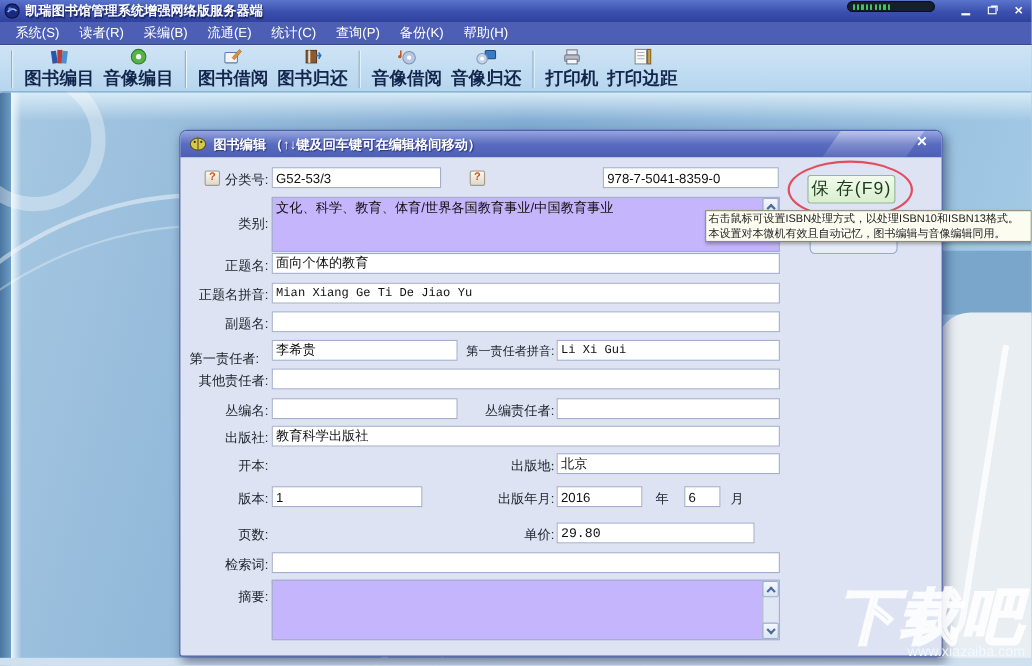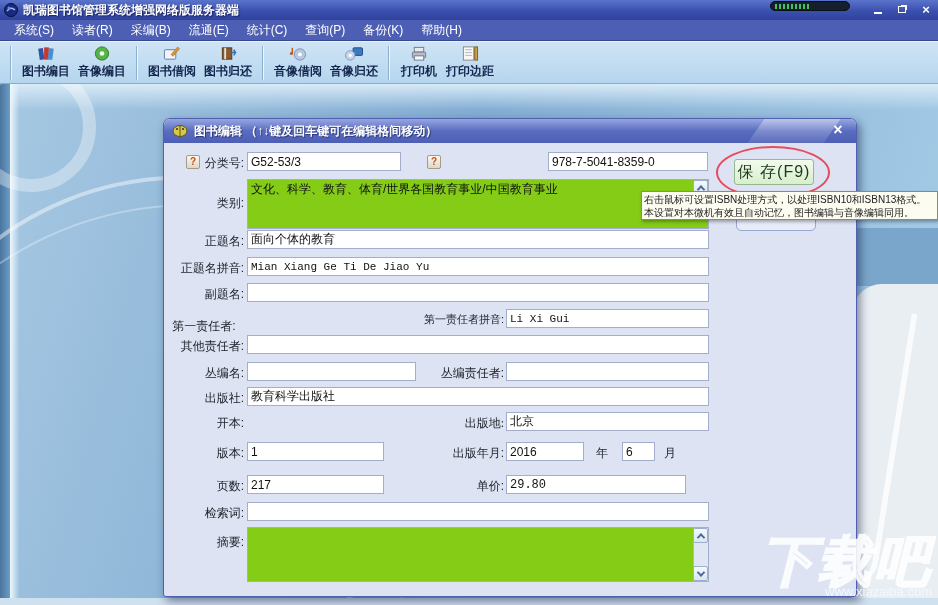--- a/index.html
+++ b/index.html
@@ -26,21 +26,21 @@
     border-bottom:1px solid #38488e; display:flex; align-items:center; padding:0 6px; gap:2px; z-index:3; }
   .menu-item { color:#fff; font-size:12px; padding:2px 8px; white-space:nowrap; }
 
   .toolbar { position:absolute; left:0; top:41px; right:0; height:43px;
     background:linear-gradient(180deg,#cfe4f5,#b5d5ee);
     border-top:1px solid #e7f3fb; border-bottom:1px solid #86aecf;
     display:flex; align-items:center; padding:0 4px; z-index:3; }
   .tsep { width:2px; height:34px; border-left:1px solid #8fb0cc; border-right:1px solid #eaf5fd; margin:0 6px; }
   .tbtn { display:flex; flex-direction:column; align-items:center; justify-content:center;
     min-width:46px; padding:1px 4px; gap:1px; }
-  .tbtn .tlabel { font-size:12px; color:#13264d; font-weight:bold; white-space:nowrap;text-align:right; }
+  .tbtn .tlabel { font-size:16px; color:#13264d; font-weight:bold; white-space:nowrap;text-align:right; }
   .tbtn svg { width:20px; height:17px; }
 
   
   .desktop { position:absolute; left:0; top:84px; right:0; bottom:0;
     background:linear-gradient(105deg,#a6c8e2 0%,#83add3 45%,#a9cfe8 100%); z-index:1; }
   .wp { position:absolute; z-index:1; }
   .wp-topband { left:0; top:84px; right:0; height:26px; background:linear-gradient(#d8ebf7,rgba(214,234,246,0)); }
   .wp-leftbar { left:0; top:84px; width:10px; bottom:0; background:linear-gradient(90deg,#49759f,#6d9cc4); }
   .wp-leftlight { left:10px; top:84px; width:9px; bottom:0; background:linear-gradient(90deg,#eef8fd,rgba(238,248,253,.05)); }
   .wp-swirl { left:-34px; top:62px; width:130px; height:130px; border:13px solid rgba(255,255,255,.35); border-radius:50%; }
@@ -64,21 +64,21 @@
   .dlg-close { position:absolute; right:8px; top:3px; width:20px; height:17px; color:#fff;
     font-size:16px; font-weight:bold; text-align:center; line-height:16px; z-index:2; }
 
   .flabel { position:absolute; left:0; width:80px; text-align:right; font-size:12px; color:#20262e; white-space:nowrap; }
   .flabel2 { position:absolute; text-align:right; font-size:12px; color:#20262e; white-space:nowrap; }
   .fin { position:absolute; height:19px; border:1px solid #a2aecb; background:#fff; color:#111;
     font:12px "Liberation Sans", sans-serif; padding:1px 3px; }
   .helpbtn { position:absolute; width:14px; height:14px; background:linear-gradient(#faf8f2,#ddd8cc);
     border:1px solid #a49a8a; border-radius:2px; color:#d05010; font-size:10px; font-weight:bold;
     text-align:center; line-height:12px; }
-  .tawrap { position:absolute; background:#84cc16; border:1px solid #a2aecb; }
+  .tawrap { position:absolute; background:#c4b5fd; border:1px solid #a2aecb; }
   .tawrap textarea { border:none; resize:none; outline:none; width:calc(100% - 16px); height:100%;
     font:12px "Liberation Sans", sans-serif; padding:1px 3px; background:transparent; color:#111; }
   .vsb { position:absolute; right:0; top:0; bottom:0; width:15px; background:#dfe7f4; border-left:1px solid #aab8d0; }
   .sbtn { position:absolute; right:0; width:15px; height:15px; background:linear-gradient(#f5f8fc,#dbe5f2);
     border:1px solid #9ab0cc; border-radius:2px; display:flex; align-items:center; justify-content:center; }
   .chev { display:inline-block; width:6px; height:6px; border-left:2px solid #4a6a9a; border-top:2px solid #4a6a9a; }
   .chev.up { transform:rotate(45deg) translate(1px,1px); }
   .chev.down { transform:rotate(225deg) translate(1px,1px); }
 
   .savebtn { position:absolute; left:570px; top:40px; width:80px; height:26px;
@@ -259,20 +259,21 @@
     <span class="flabel" style="top:114px;">正题名:</span>
     <input class="fin" style="left: 83px; top: 111px; width: 462px;" value="面向个体的教育">
 
     <span class="flabel" style="top:141px;">正题名拼音:</span>
     <input class="fin" style="left: 83px; top: 138px; width: 462px; font-family: &quot;Liberation Mono&quot;, monospace; font-size: 11px;" value="Mian Xiang Ge Ti De Jiao Yu">
 
     <span class="flabel" style="top:167px;">副题名:</span>
     <input class="fin" style="left: 83px; top: 164px; width: 462px;" value="">
 
     <span class="flabel" style="top:199px;text-align:center;">第一责任者:</span>
+    <input class="fin" style="left: 83px; top: 190px; width: 169px;" value="李希贵">
     <span class="flabel2" style="left:230px; top:193px; width:110px; font-size:11px;">第一责任者拼音:</span>
     <input class="fin" style="left: 342px; top: 190px; width: 203px; font-family: &quot;Liberation Mono&quot;, monospace; font-size: 11px;" value="Li Xi Gui">
 
     <span class="flabel" style="top:219px;">其他责任者:</span>
     <input class="fin" style="left: 83px; top: 216px; width: 462px;" value="">
 
     <span class="flabel" style="top:246px;">丛编名:</span>
     <input class="fin" style="left: 83px; top: 243px; width: 169px;" value="">
     <span class="flabel2" style="left:230px; top:246px; width:110px;">丛编责任者:</span>
     <input class="fin" style="left: 342px; top: 243px; width: 203px;" value="">
@@ -286,21 +287,20 @@
 
     <span class="flabel" style="top:326px;">版本:</span>
     <input class="fin" style="left: 83px; top: 323px; width: 137px;" value="1">
     <span class="flabel2" style="left:230px; top:326px; width:110px;">出版年月:</span>
     <input class="fin" style="left: 342px; top: 323px; width: 78px;" value="2016">
     <span class="flabel2" style="left:432px; top:326px; width:20px; text-align:left;">年</span>
     <input class="fin" style="left: 458px; top: 323px; width: 33px;" value="6">
     <span class="flabel2" style="left:500px; top:326px; width:20px; text-align:left;">月</span>
 
     <span class="flabel" style="top:359px;">页数:</span>
-    <input class="fin" style="left: 83px; top: 356px; width: 137px;" value="217">
     <span class="flabel2" style="left:230px; top:359px; width:110px;">单价:</span>
     <input class="fin" style="left: 342px; top: 356px; width: 180px; font-family: Liberation Mono, monospace;" value="29.80">
 
     <span class="flabel" style="top:386px;">检索词:</span>
     <input class="fin" style="left: 83px; top: 383px; width: 462px;" value="">
 
     <span class="flabel" style="top:415px;">摘要:</span>
     <div class="tawrap" style="left:83px; top:408px; width:462px; height:55px;">
       <textarea style=""></textarea>
       <span class="vsb"></span>

